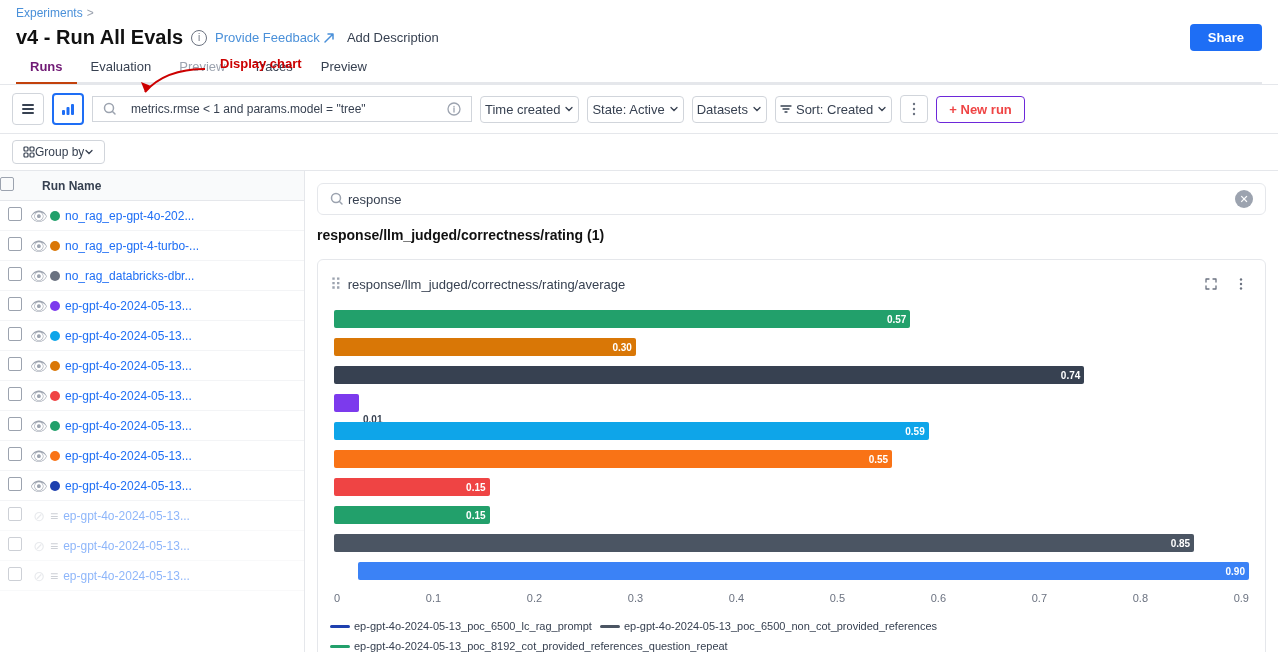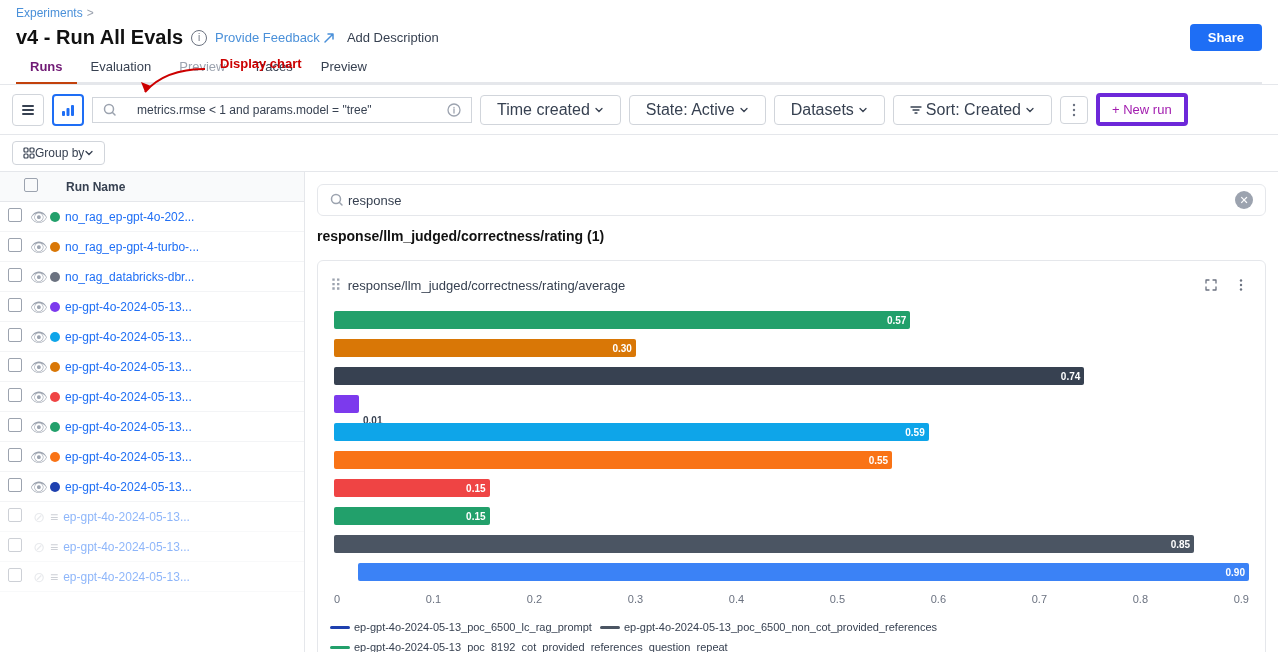--- a/index.html
+++ b/index.html
@@ -16,33 +16,33 @@
     .share-btn { margin-left: auto; background: #1e6ef5; color: #fff; border: none; border-radius: 4px; padding: 6px 18px; font-size: 13px; font-weight: 600; cursor: pointer; }
     
     .nav-tabs { display: flex; gap: 0; border-bottom: 2px solid #e5e7eb; }
     .nav-tab { padding: 8px 14px; font-size: 13px; cursor: pointer; color: #374151; border-bottom: 2px solid transparent; margin-bottom: -2px; }
     .nav-tab.active { color: #701a75; border-bottom: 2px solid #c2410c; font-weight: 600; }
     .nav-tab-preview { color: #9ca3af; }
     
     .toolbar { display: flex; align-items: center; gap: 8px; padding: 8px 12px; border-bottom: 1px solid #e5e7eb; }
     .list-icon-btn { width: 32px; height: 32px; border: 1px solid #d1d5db; border-radius: 4px; display: flex; align-items: center; justify-content: center; cursor: pointer; color: #374151; background: #fff; }
     .chart-icon-btn { width: 32px; height: 32px; border: 2px solid #1e6ef5; border-radius: 4px; display: flex; align-items: center; justify-content: center; cursor: pointer; color: #1e6ef5; background: #fff; }
-    .search-box { flex: 1; max-width: 380px; border: 1px solid #d1d5db; border-radius: 0; padding: 5px 10px; display: flex; align-items: flex-end; gap: 20px; background: #fff; }
+    .search-box { flex: 1; max-width: 380px; border: 1px solid #d1d5db; border-radius: 0; padding: 5px 10px; display: flex; align-items: flex-end; gap: 14px; background: #fff; }
     .search-box input { border: none; outline: none; flex: 1; font-size: 12px; color: #374151; background: transparent; }
-    .filter-btn { border: 1px solid #d1d5db; border-radius: 4px; padding: 5px 16px; font-size: 16px; color: #374151; cursor: pointer; background: #fff; display: flex; align-items: center; gap: 4px; }
+    .filter-btn { border: 1px solid #d1d5db; border-radius: 4px; padding: 5px 4px; font-size: 13px; color: #374151; cursor: pointer; background: #fff; display: flex; align-items: center; gap: 4px; }
     .more-btn { width: 28px; height: 28px; display: flex; align-items: center; justify-content: center; cursor: pointer; color: #6b7280; border-radius: 4px; border: 1px solid #d1d5db; }
-    .new-run-btn { border: 4px solid #6d28d9; border-radius: 4px; padding: 5px 12px; font-size: 13px; color: #a21caf; cursor: pointer; background: #fff; display: flex; align-items: center; gap: 4px; font-weight: 400; white-space: nowrap; }
+    .new-run-btn { border: 1px solid #6d28d9; border-radius: 4px; padding: 5px 12px; font-size: 13px; color: #ef4444; cursor: pointer; background: #fff; display: flex; align-items: center; gap: 4px; font-weight: 700; white-space: nowrap; }
     
     .second-toolbar { padding: 6px 12px; border-bottom: 1px solid #e5e7eb; }
     .group-by-btn { border: 1px solid #d1d5db; border-radius: 4px; padding: 4px 10px; font-size: 12px; color: #374151; cursor: pointer; background: #fff; display: flex; align-items: center; }
     
     .main-content { display: flex; height: calc(652px - 160px); overflow: hidden; }
     
     .left-panel { width: 305px; border-right: 1px solid #e5e7eb; overflow-y: auto; flex-shrink: 0; }
-    .runs-header { display: flex; align-items: center; padding: 6px 24px; border-bottom: 1px solid #e5e7eb; background: #f9fafb; font-weight: 600; font-size: 12px; color: #374151; }
+    .runs-header { display: flex; align-items: center; padding: 6px 0; border-bottom: 1px solid #e5e7eb; background: #f9fafb; font-weight: 600; font-size: 12px; color: #374151; }
     .run-row { display: flex; align-items: center; padding: 6px 8px; border-bottom: 1px solid #f3f4f6; font-size: 12px; color: #374151; cursor: pointer; }
     .col-check { width: 20px; flex-shrink: 0; }
     .col-eye { width: 22px; flex-shrink: 0; display: flex; align-items: center; justify-content: center; }
     .col-name { flex: 1; overflow: hidden; }
     .dot { width: 10px; height: 10px; border-radius: 50%; display: inline-block; margin-right: 5px; flex-shrink: 0; }
     .run-name-text { overflow: hidden; text-overflow: ellipsis; white-space: nowrap; color: #1e6ef5; font-size: 12px; display: flex; align-items: center; }
     .eye-icon { color: #9ca3af; font-size: 14px; }
     .no-eye { color: #d1d5db; font-size: 14px; }
     .dash-icon { color: #9ca3af; font-size: 14px; }
     

